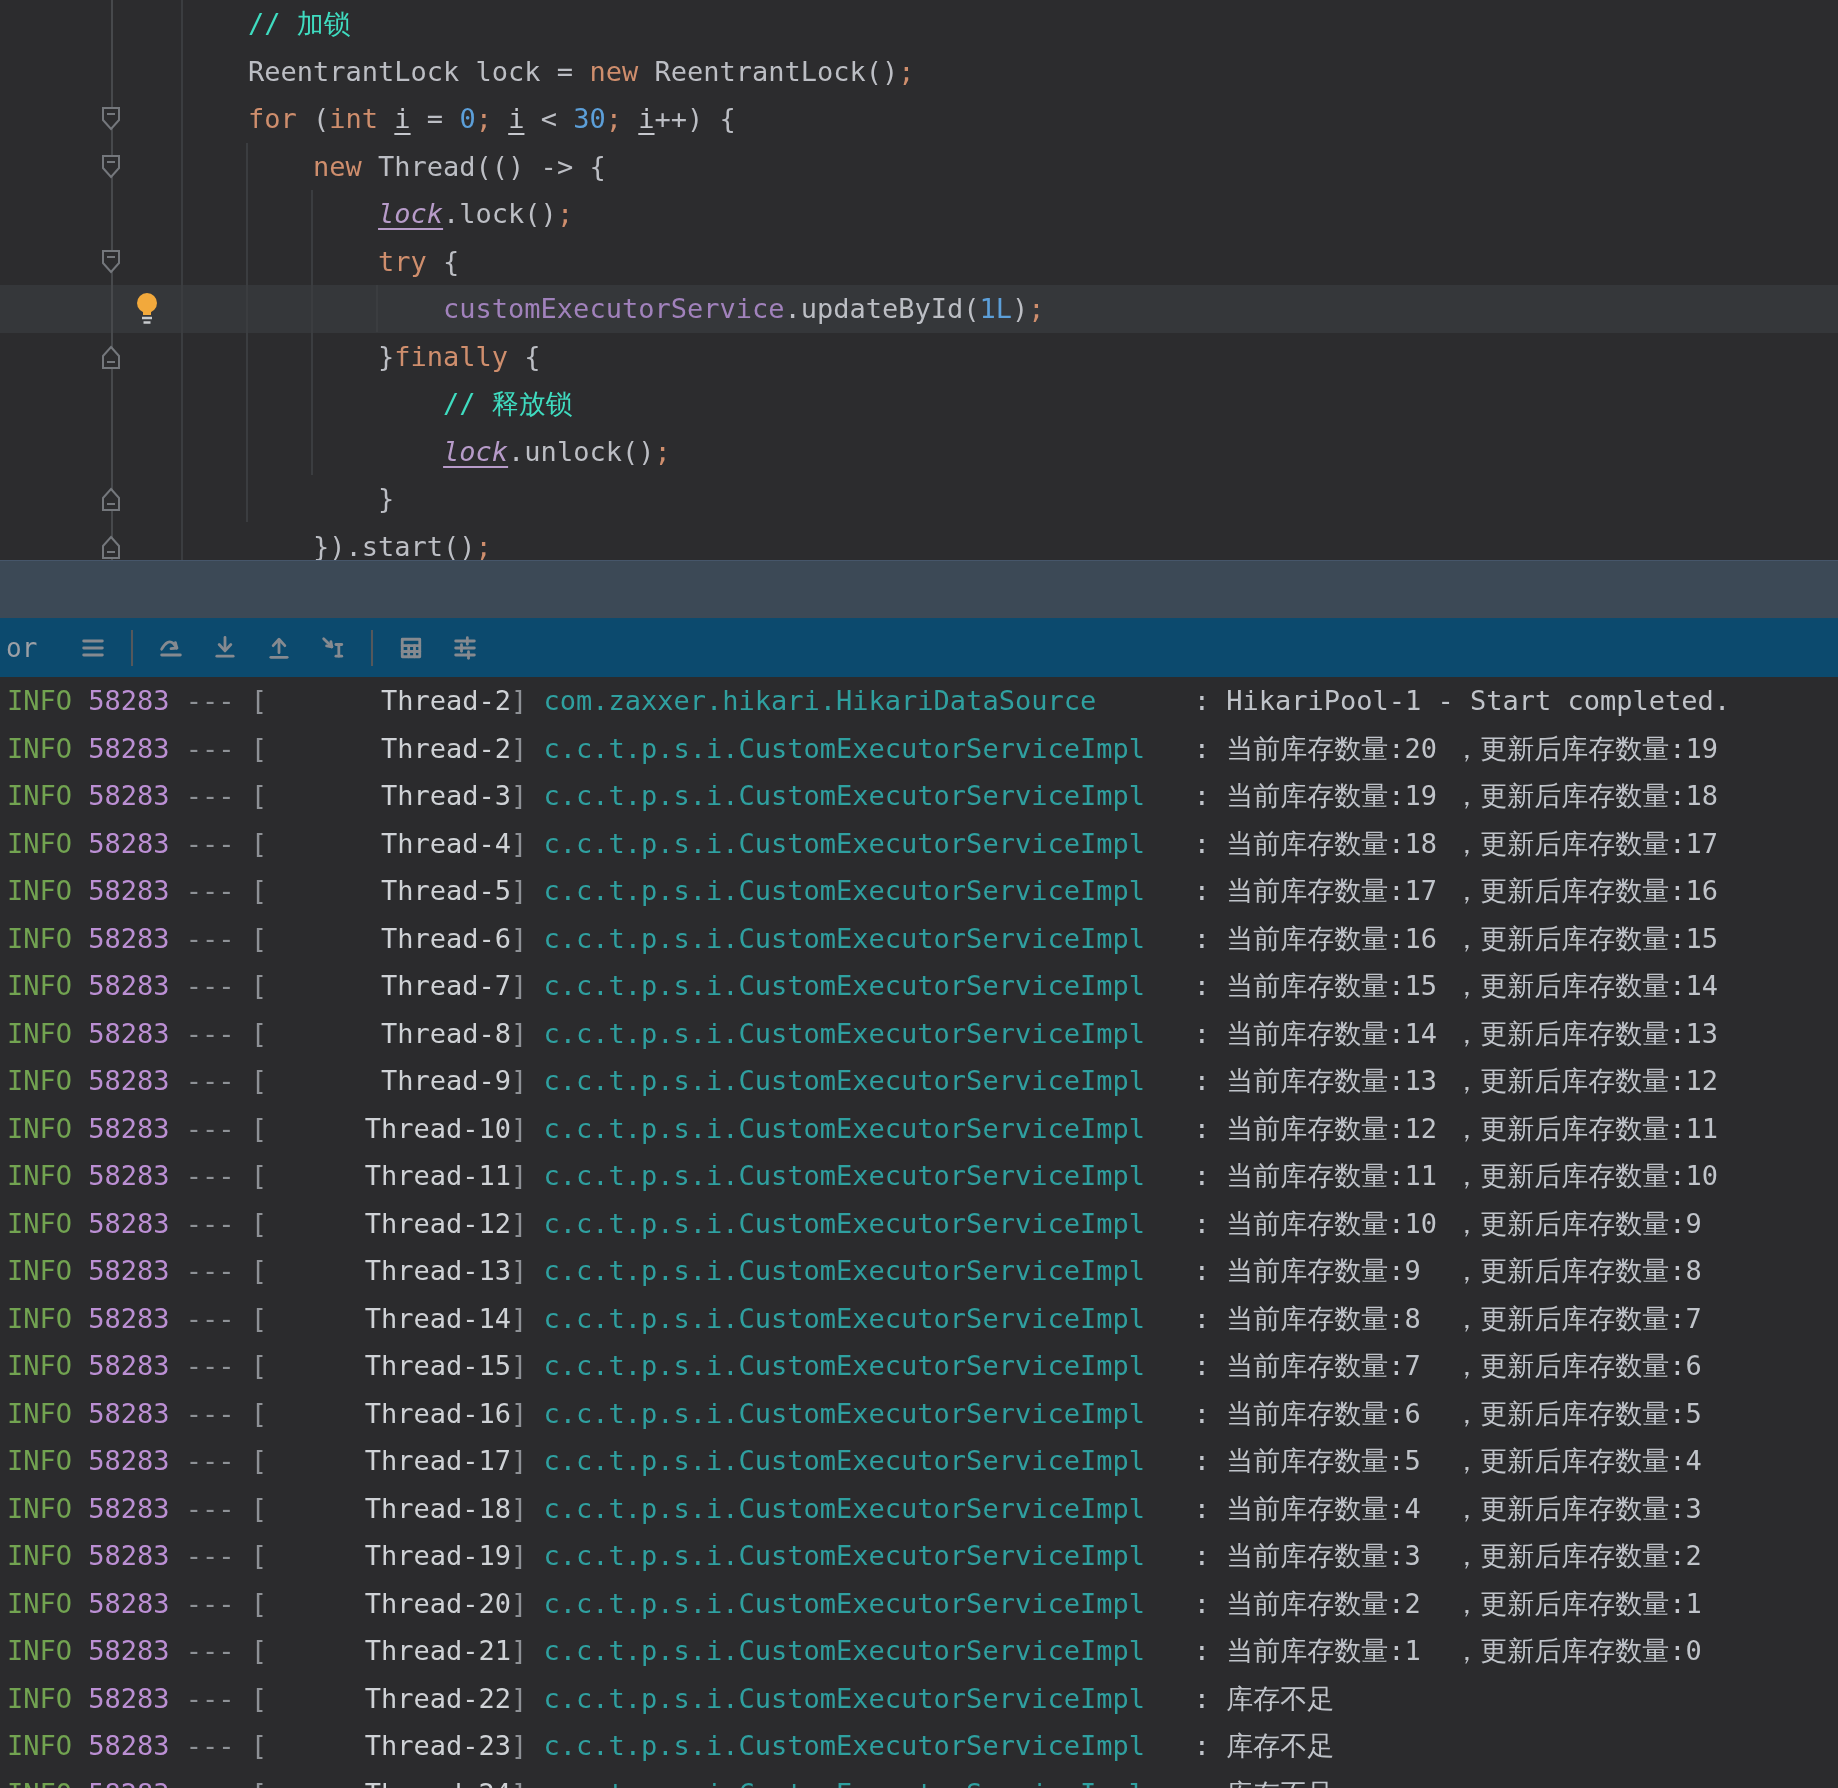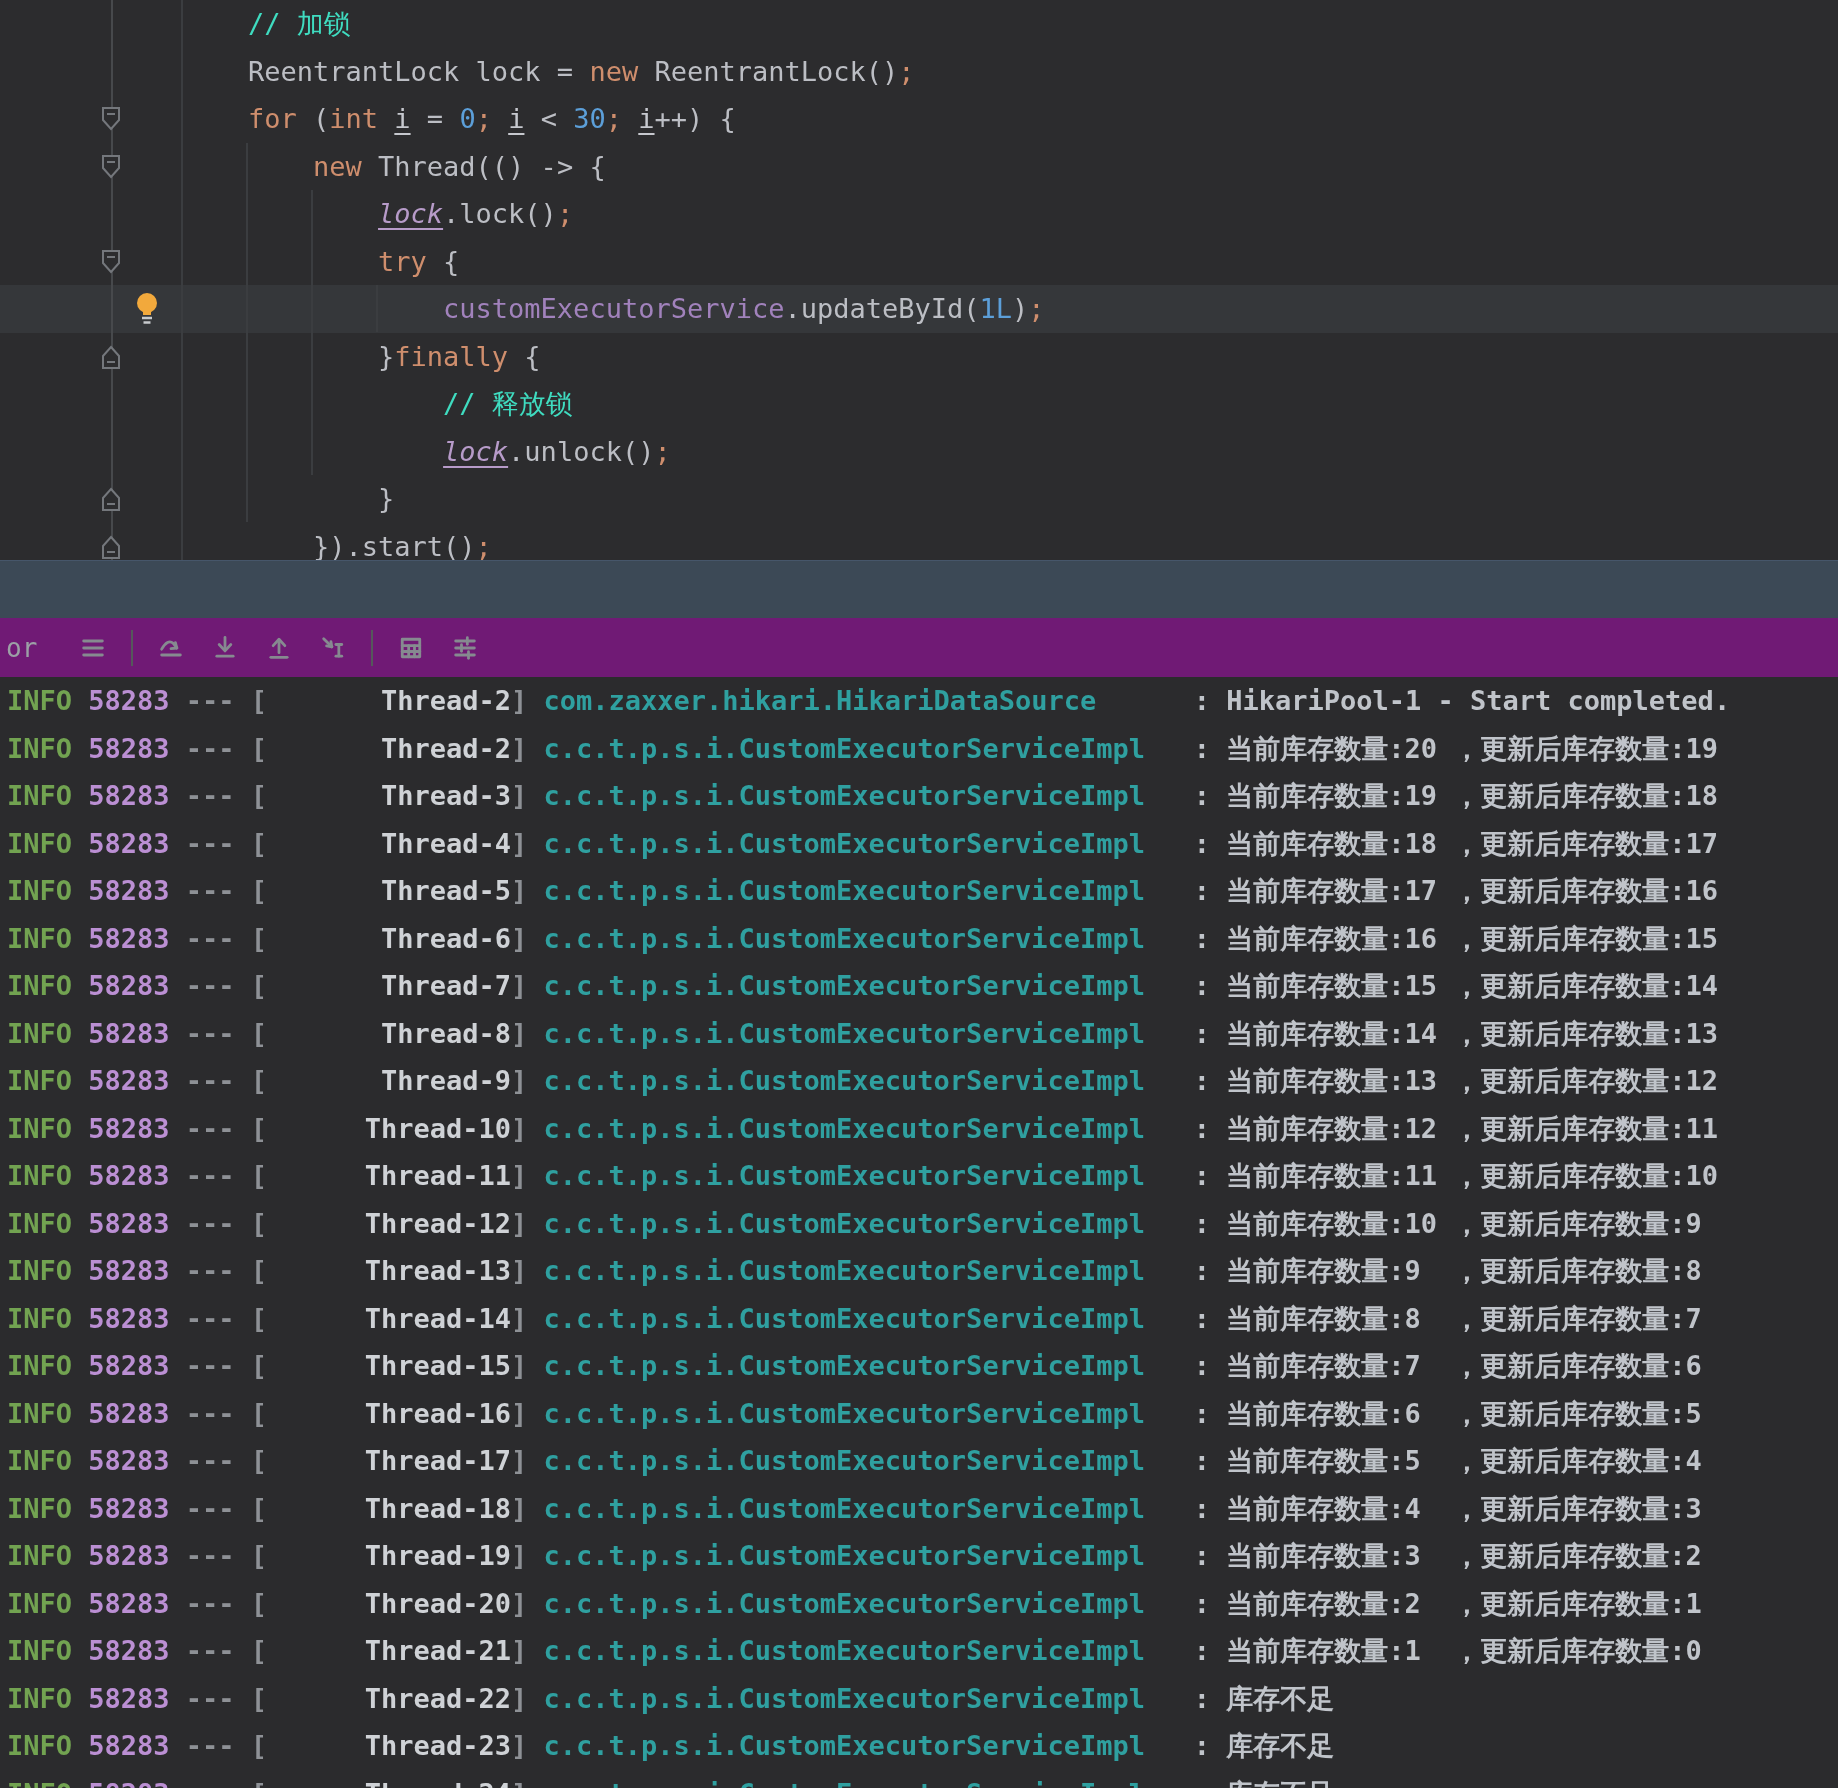--- a/index.html
+++ b/index.html
@@ -19,30 +19,30 @@
   .tk-nm{color:#5c9fd9}
   .tk-uv{color:#c6c8ce;text-decoration:underline;text-underline-offset:5px;}
   .tk-lk{color:#b79bc9;text-decoration:underline;text-underline-offset:5px;font-style:italic;}
   .tk-fd{color:#a182bc}
   .gutter-icon{position:absolute;}
 
   
   .blue-bar{position:absolute;left:0;top:560px;width:1838px;height:58px;background:#3c4956;border-top:1px solid #46566a;}
 
   
-  .toolbar{position:absolute;left:0;top:618px;width:1838px;height:59px;background:#701a75;
+  .toolbar{position:absolute;left:0;top:618px;width:1838px;height:59px;background:#0c4a6e;
            display:flex;align-items:center;gap:26px;padding-left:6px;box-sizing:border-box;}
   .tb-label{color:#9ca0a6;font-size:26px;margin-right:14px;}
   .tb-btn{width:32px;height:32px;display:flex;align-items:center;justify-content:center;border-radius:4px;}
   .tb-div{width:2px;height:36px;background:#55585b;}
 
   
   .console{position:absolute;left:0;top:677px;width:1838px;height:1111px;background:#2b2b2d;overflow:hidden;
            font-size:27px;line-height:47.5px;white-space:pre;padding-left:7px;box-sizing:border-box;}
-  .log-row{height:47.5px;font-weight:bold;}
+  .log-row{height:47.5px;}
   .lg-sev{color:#72a351}
   .lg-pid{color:#bb8fd3}
   .lg-sep{color:#8e9196}
   .lg-th{color:#cfd2d6}
   .lg-lg{color:#2fa0a0}
   .lg-msg{color:#c0c4ca}
 </style>
 </head>
 <body>
 

